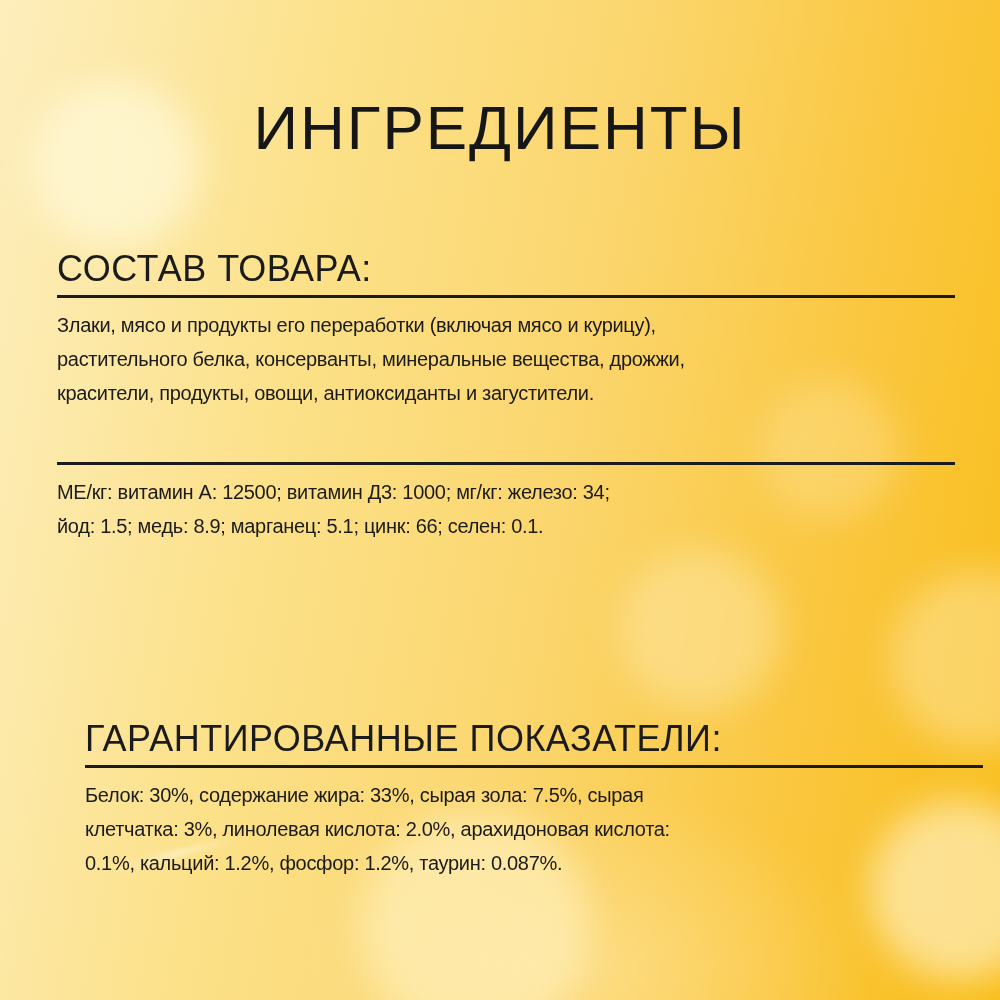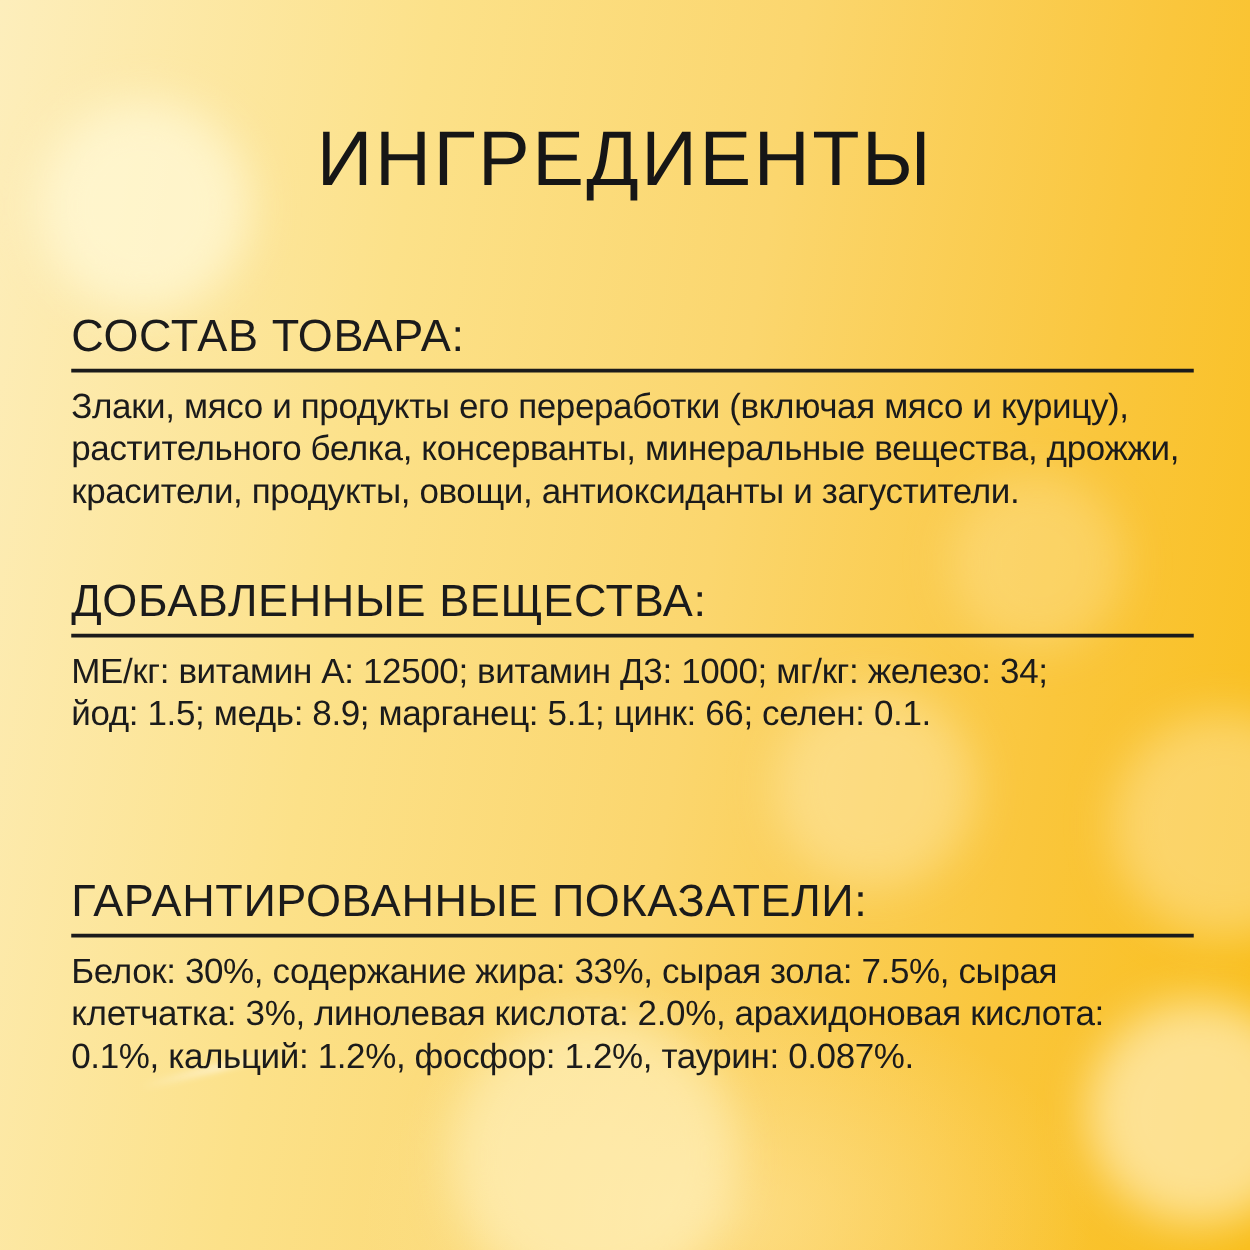--- a/index.html
+++ b/index.html
@@ -54,31 +54,31 @@
     line-height: 45px;
     white-space: nowrap;
   }
   .rule {
     height: 3px;
     background: #1b1b1b;
     margin-top: 4px;
   }
   .section-body {
     margin-top: 10px;
-    font-size: 28px;
+    font-size: 20px;
     font-weight: 300;
     letter-spacing: -0.3px;
   }
   .body-line {
     line-height: 34px;
     white-space: nowrap;
   }
   #section-1 { top: 246px; }
   #section-2 { top: 458px; }
-  #section-3 { top: 698px; }
+  #section-3 { top: 716px; margin-left: 28px; }
 </style>
 </head>
 <body>
 
 <div class="canvas">
 
   <div class="bokeh" style="left:30px; top:80px; width:170px; height:170px; background:rgba(255,248,215,0.75);"></div>
   <div class="bokeh" style="left:360px; top:810px; width:230px; height:230px; background:rgba(255,244,200,0.55);"></div>
   <div class="bokeh" style="left:870px; top:800px; width:180px; height:180px; background:rgba(255,243,205,0.65);"></div>
   <div class="bokeh" style="left:620px; top:550px; width:160px; height:160px; background:rgba(255,240,195,0.40);"></div>
@@ -92,21 +92,20 @@
     <div class="section-heading">СОСТАВ ТОВАРА:</div>
     <div class="rule"></div>
     <div class="section-body">
       <div class="body-line">Злаки, мясо и продукты его переработки (включая мясо и курицу),</div>
       <div class="body-line">растительного белка, консерванты, минеральные вещества, дрожжи,</div>
       <div class="body-line">красители, продукты, овощи, антиоксиданты и загустители.</div>
     </div>
   </div>
 
   <div class="section" id="section-2">
-    <div class="section-heading">ДОБАВЛЕННЫЕ ВЕЩЕСТВА:</div>
     <div class="rule"></div>
     <div class="section-body">
       <div class="body-line">МЕ/кг: витамин А: 12500; витамин Д3: 1000; мг/кг: железо: 34;</div>
       <div class="body-line">йод: 1.5; медь: 8.9; марганец: 5.1; цинк: 66; селен: 0.1.</div>
     </div>
   </div>
 
   <div class="section" id="section-3">
     <div class="section-heading">ГАРАНТИРОВАННЫЕ ПОКАЗАТЕЛИ:</div>
     <div class="rule"></div>

